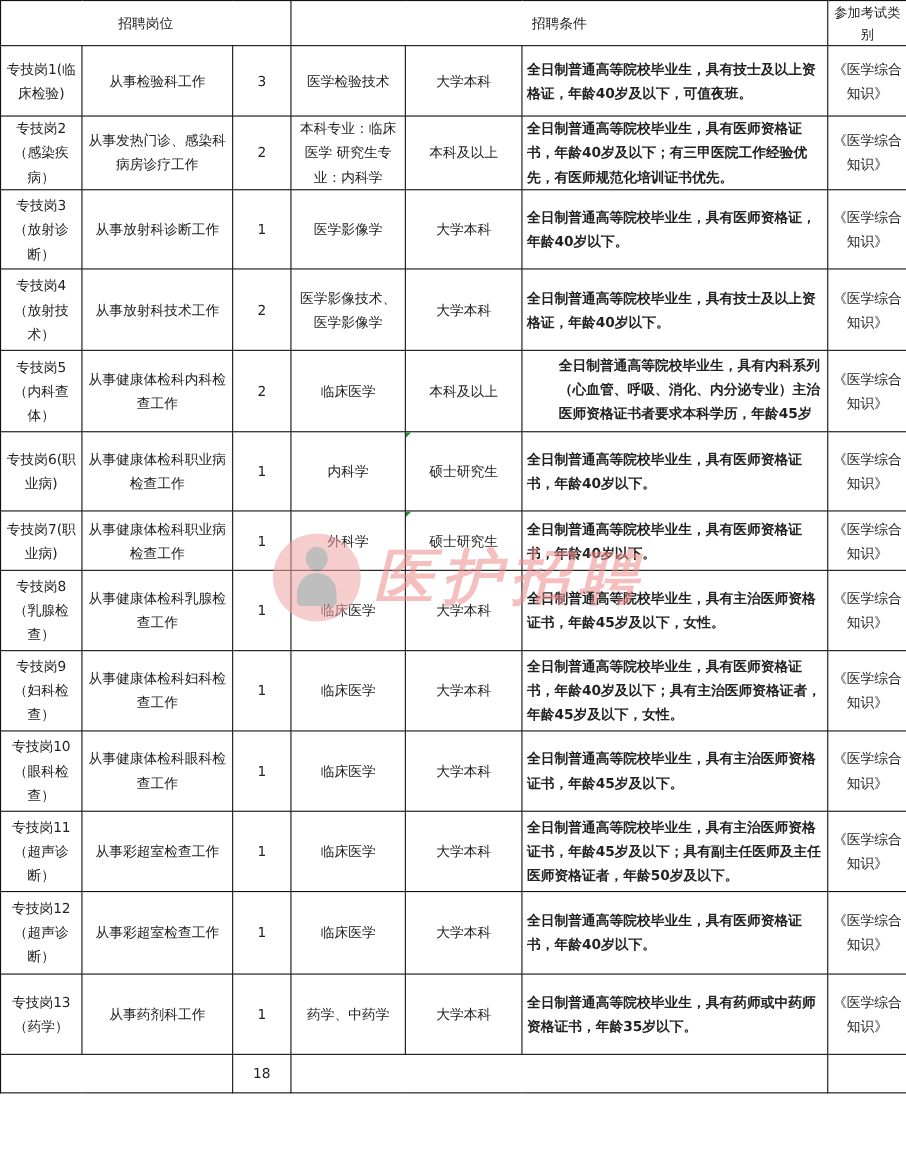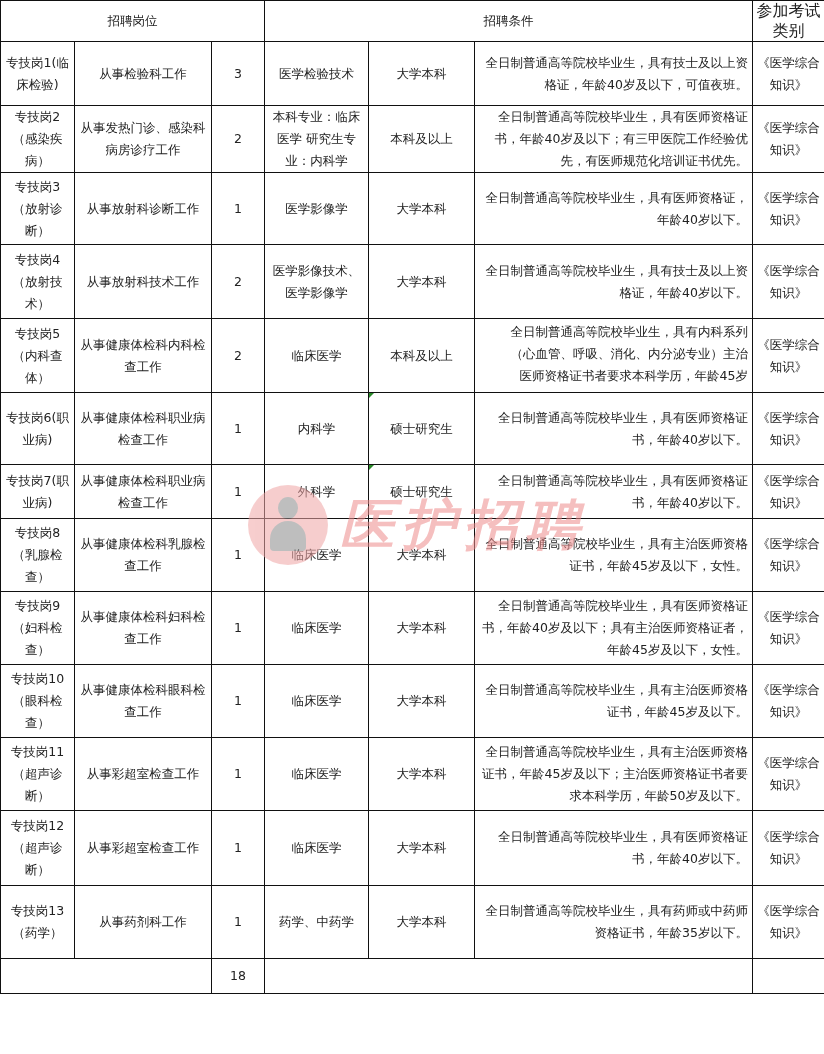--- a/index.html
+++ b/index.html
@@ -1,21 +1,21 @@
 <!DOCTYPE html>
 <html><head>
 <meta charset="utf-8">
 <style>
   html, body { margin: 0; padding: 0; background: #ffffff; }
   body { width: 824px; height: 1054px; overflow: hidden; position: relative;
          font-family: "DejaVu Sans", "Liberation Sans", sans-serif; color: #222; }
   table { border-collapse: collapse; table-layout: fixed; width: 824px; position: absolute; left: 0; top: 0; }
   td { border: 1px solid #111; font-size: 12.5px; line-height: 22px; text-align: center; vertical-align: middle;
        padding: 0 3px; overflow: hidden; }
-  td.left { text-align: right; padding-left: 4px; padding-right: 4px; }
+  td.left { text-align: left; padding-left: 4px; padding-right: 4px; font-weight: bold; }
   td .clip { max-height: 66px; overflow: hidden; display: block; margin-left: 29px; }
   .green-mark { position: relative; }
   .green-mark::before { content: ""; position: absolute; left: 0; top: 0; width: 0; height: 0;
        border-top: 5px solid #2a8a2a; border-right: 5px solid transparent; }
   .watermark { position: absolute; left: 248px; top: 485px; width: 350px; height: 80px; pointer-events: none; opacity: 0.55; }
   .wm-circle { position: absolute; left: 0; top: 0; width: 80px; height: 80px; border-radius: 50%; background: #f0a6a6; }
   .wm-person-head { position: absolute; left: 30px; top: 12px; width: 20px; height: 22px; border-radius: 50%; background: #8a8a8a; }
   .wm-person-body { position: absolute; left: 22px; top: 36px; width: 36px; height: 30px; border-radius: 18px 18px 4px 4px; background: #8a8a8a; }
   .wm-text { position: absolute; left: 92px; top: 4px; font-size: 54px; font-weight: bold; font-style: italic; color: #ee8b8b;
        letter-spacing: 8px; font-family: "DejaVu Sans", sans-serif; }
@@ -30,21 +30,21 @@
       <col style="width:53px">
     <col style="width:104px">
       <col style="width:106px">
       <col style="width:278px">
       <col style="width:72px">
   </colgroup>
   <tbody>
       <tr style="height:38px">
     <td colspan="3">招聘岗位</td>
     <td colspan="3">招聘条件</td>
-    <td rowspan="1" style="vertical-align:top;line-height:20px;font-size:16px">参加考试类别</td>
+    <td rowspan="1" style="vertical-align:top;line-height:20px;font-size:12px">参加考试类别</td>
   </tr>
 
   <tr style="height:64px">
     <td>专技岗1(临床检验)</td>
     <td>从事检验科工作</td>
     <td>3</td>
     <td>医学检验技术</td>
     <td>大学本科</td>
     <td class="left">全日制普通高等院校毕业生，具有技士及以上资格证，年龄40岁及以下，可值夜班。</td>
     <td>《医学综合知识》</td>
@@ -131,21 +131,21 @@
     <td>大学本科</td>
     <td class="left">全日制普通高等院校毕业生，具有主治医师资格证书，年龄45岁及以下。</td>
     <td>《医学综合知识》</td>
   </tr>
   <tr style="height:73px">
     <td>专技岗11（超声诊断）</td>
     <td>从事彩超室检查工作</td>
     <td>1</td>
     <td>临床医学</td>
     <td>大学本科</td>
-    <td class="left">全日制普通高等院校毕业生，具有主治医师资格证书，年龄45岁及以下；主治医师资格证书者要求本科学历，年龄50岁及以下。</td>
+    <td class="left">全日制普通高等院校毕业生，具有主治医师资格证书，年龄45岁及以下；具有副主任医师及主任医师资格证者，年龄50岁及以下。</td>
     <td>《医学综合知识》</td>
   </tr>
   <tr style="height:75px">
     <td>专技岗12（超声诊断）</td>
     <td>从事彩超室检查工作</td>
     <td>1</td>
     <td>临床医学</td>
     <td>大学本科</td>
     <td class="left">全日制普通高等院校毕业生，具有医师资格证书，年龄40岁以下。</td>
     <td>《医学综合知识》</td>

